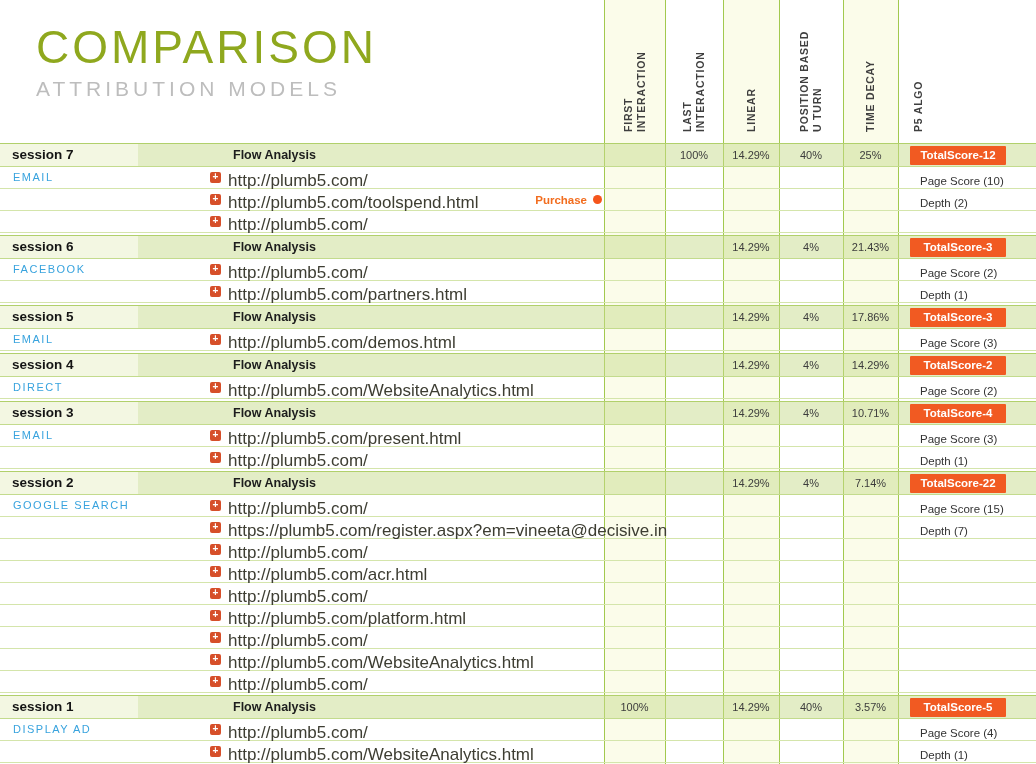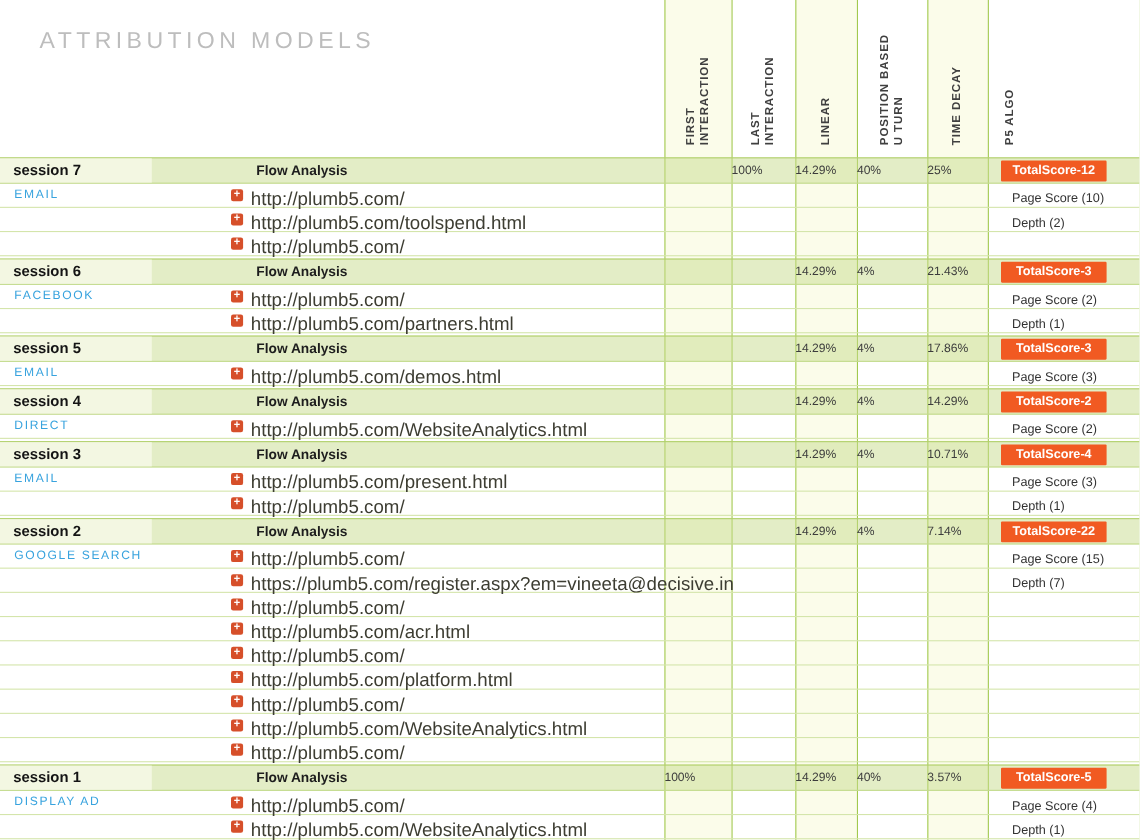--- a/index.html
+++ b/index.html
@@ -23,21 +23,21 @@
               letter-spacing:0.8px;line-height:13px;white-space:pre-line;text-align:left;}
 
   
   #table{position:absolute;left:0;top:143px;width:1036px;z-index:3;}
   .session-section{position:relative;margin-bottom:2px;}
   .session-row{position:relative;height:24px;background:rgba(199,220,141,0.5);
                border-top:1px solid #b1d06b;border-bottom:1px solid #c3db8d;box-sizing:border-box;}
   .session-label-cell{position:absolute;left:0;top:0;bottom:0;width:138px;background:#f3f7e2;}
   .session-name{position:absolute;left:12px;top:3px;font-size:13.5px;font-weight:bold;color:#141414;z-index:4;}
   .flow-label{position:absolute;left:210px;top:4px;font-size:12.5px;font-weight:bold;color:#1d1d1d;z-index:4;padding-left:23px;}
-  .pct-cell{position:absolute;top:5px;font-size:11px;color:#3c3c3c;z-index:4;}
+  .pct-cell{position:absolute;top:5px;font-size:11px;color:#3c3c3c;text-align:center;z-index:4;}
   .total-badge{position:absolute;left:910px;top:2px;width:96px;height:19px;background:#f15a22;
                color:#ffffff;font-size:11.5px;font-weight:bold;text-align:center;line-height:19px;
                border-radius:1px;z-index:4;}
 
   .page-row{position:relative;height:22px;border-bottom:1px solid #d4e5ab;box-sizing:border-box;}
   .channel{position:absolute;left:13px;top:4px;font-size:11px;letter-spacing:1.5px;color:#38a3de;z-index:4;cursor:pointer;}
   .plus-icon{position:absolute;left:210px;top:5px;width:11px;height:11px;background:#d64f2a;
              border-radius:2px;color:#fff;font-size:10px;font-weight:bold;line-height:10px;
              text-align:center;z-index:4;cursor:pointer;}
   .url-text{position:absolute;left:228px;top:4px;font-size:17px;color:#3d3d32;z-index:4;white-space:nowrap;}
@@ -45,20 +45,21 @@
               justify-content:flex-end;align-items:center;gap:6px;z-index:4;}
   .event-label{font-size:11.5px;font-weight:bold;color:#f26d1f;}
   .event-dot{width:9px;height:9px;border-radius:50%;background:#f5551c;}
   .right-label{position:absolute;left:920px;top:8px;font-size:11.5px;color:#333;z-index:4;white-space:nowrap;}
 </style>
 </head>
 <body>
 
 <div class="page">
   <div class="title-block">
+    <div class="title-main">COMPARISON</div>
     <div class="title-sub">ATTRIBUTION MODELS</div>
   </div>
 
   <div id="strips">
       <div class="strip cream" style="left: 604px; width: 61px;"></div>
       <div class="strip-border" style="left: 604px; width: 60px;"></div>
       <div class="strip" style="left: 665px; width: 58px;"></div>
       <div class="strip-border" style="left: 665px; width: 57px;"></div>
       <div class="strip cream" style="left: 723px; width: 56px;"></div>
       <div class="strip-border" style="left: 723px; width: 55px;"></div>
@@ -94,20 +95,24 @@
         </div>
         <div class="page-row">
           <span class="channel">EMAIL</span>
           <span class="plus-icon">+</span>
           <span class="url-text">http://plumb5.com/</span>
           <span class="right-label">Page Score (10)</span>
         </div>
         <div class="page-row">
           <span class="plus-icon">+</span>
           <span class="url-text">http://plumb5.com/toolspend.html</span>
+          <span class="event-wrap">
+            <span class="event-label">Purchase</span>
+            <span class="event-dot"></span>
+          </span>
           <span class="right-label">Depth (2)</span>
         </div>
         <div class="page-row">
           <span class="plus-icon">+</span>
           <span class="url-text">http://plumb5.com/</span>
         </div>
       </div>
       <div class="session-section">
         <div class="session-row">
           <div class="session-label-cell"></div>

